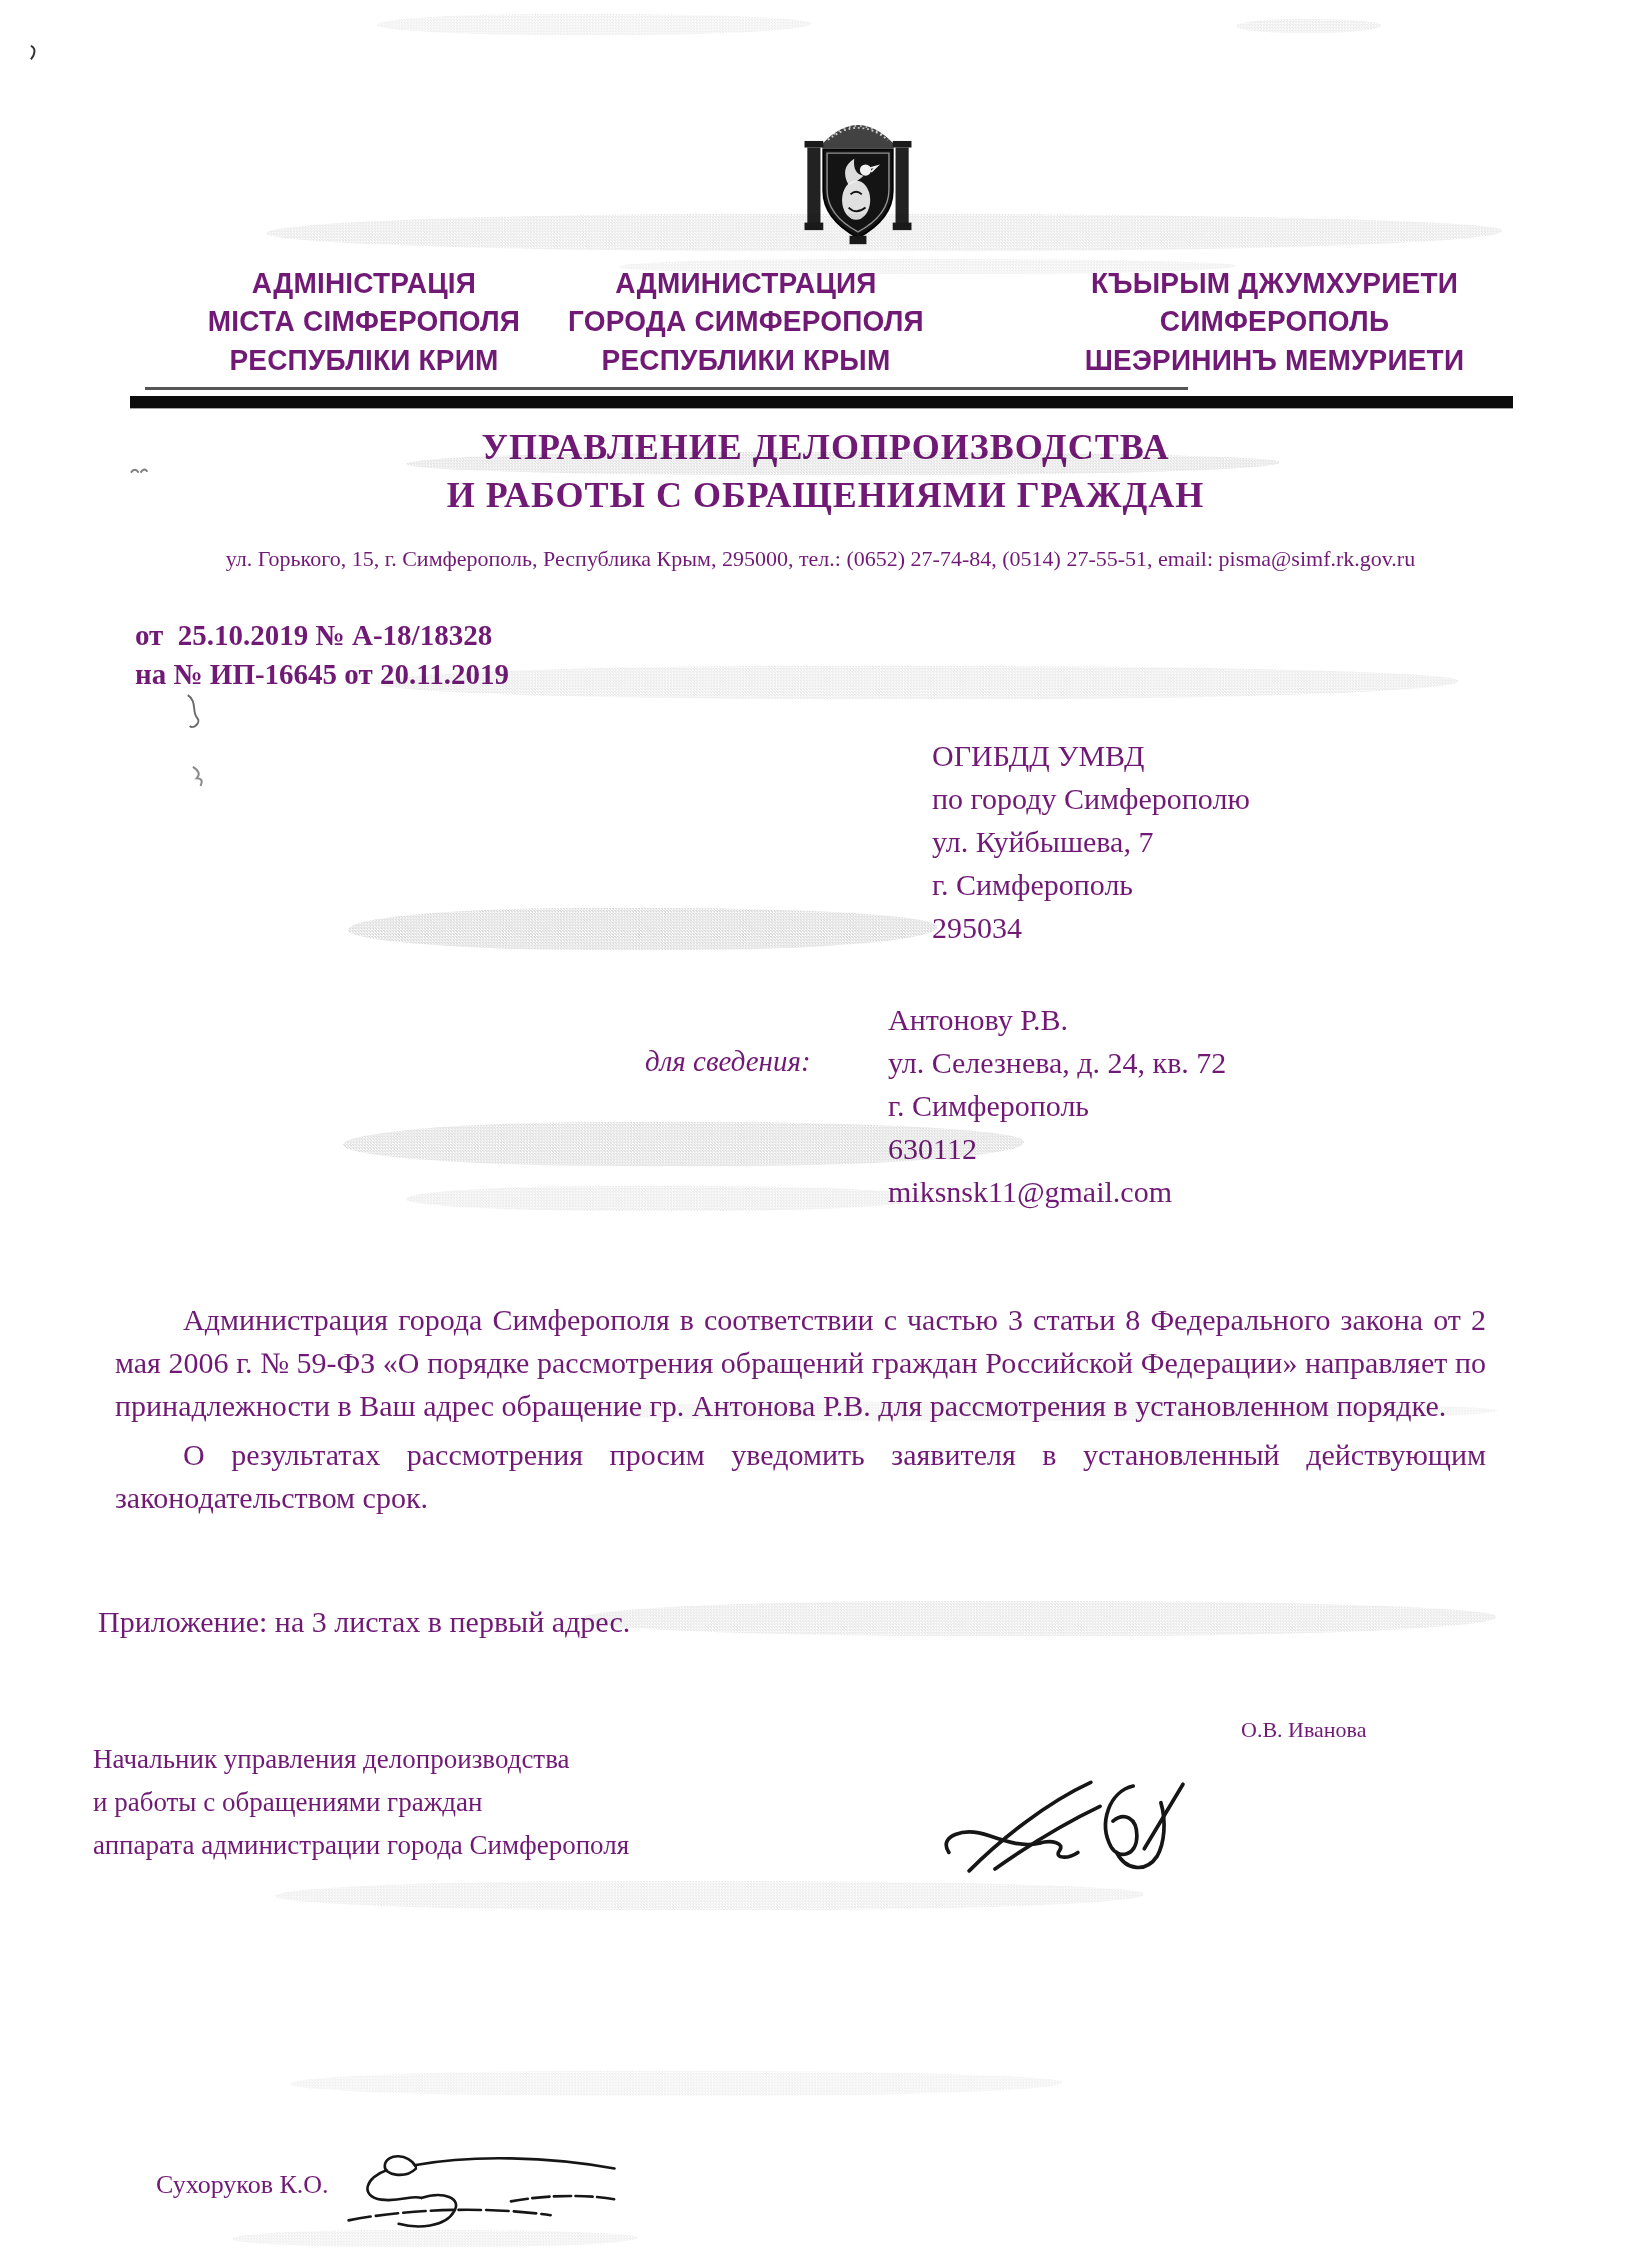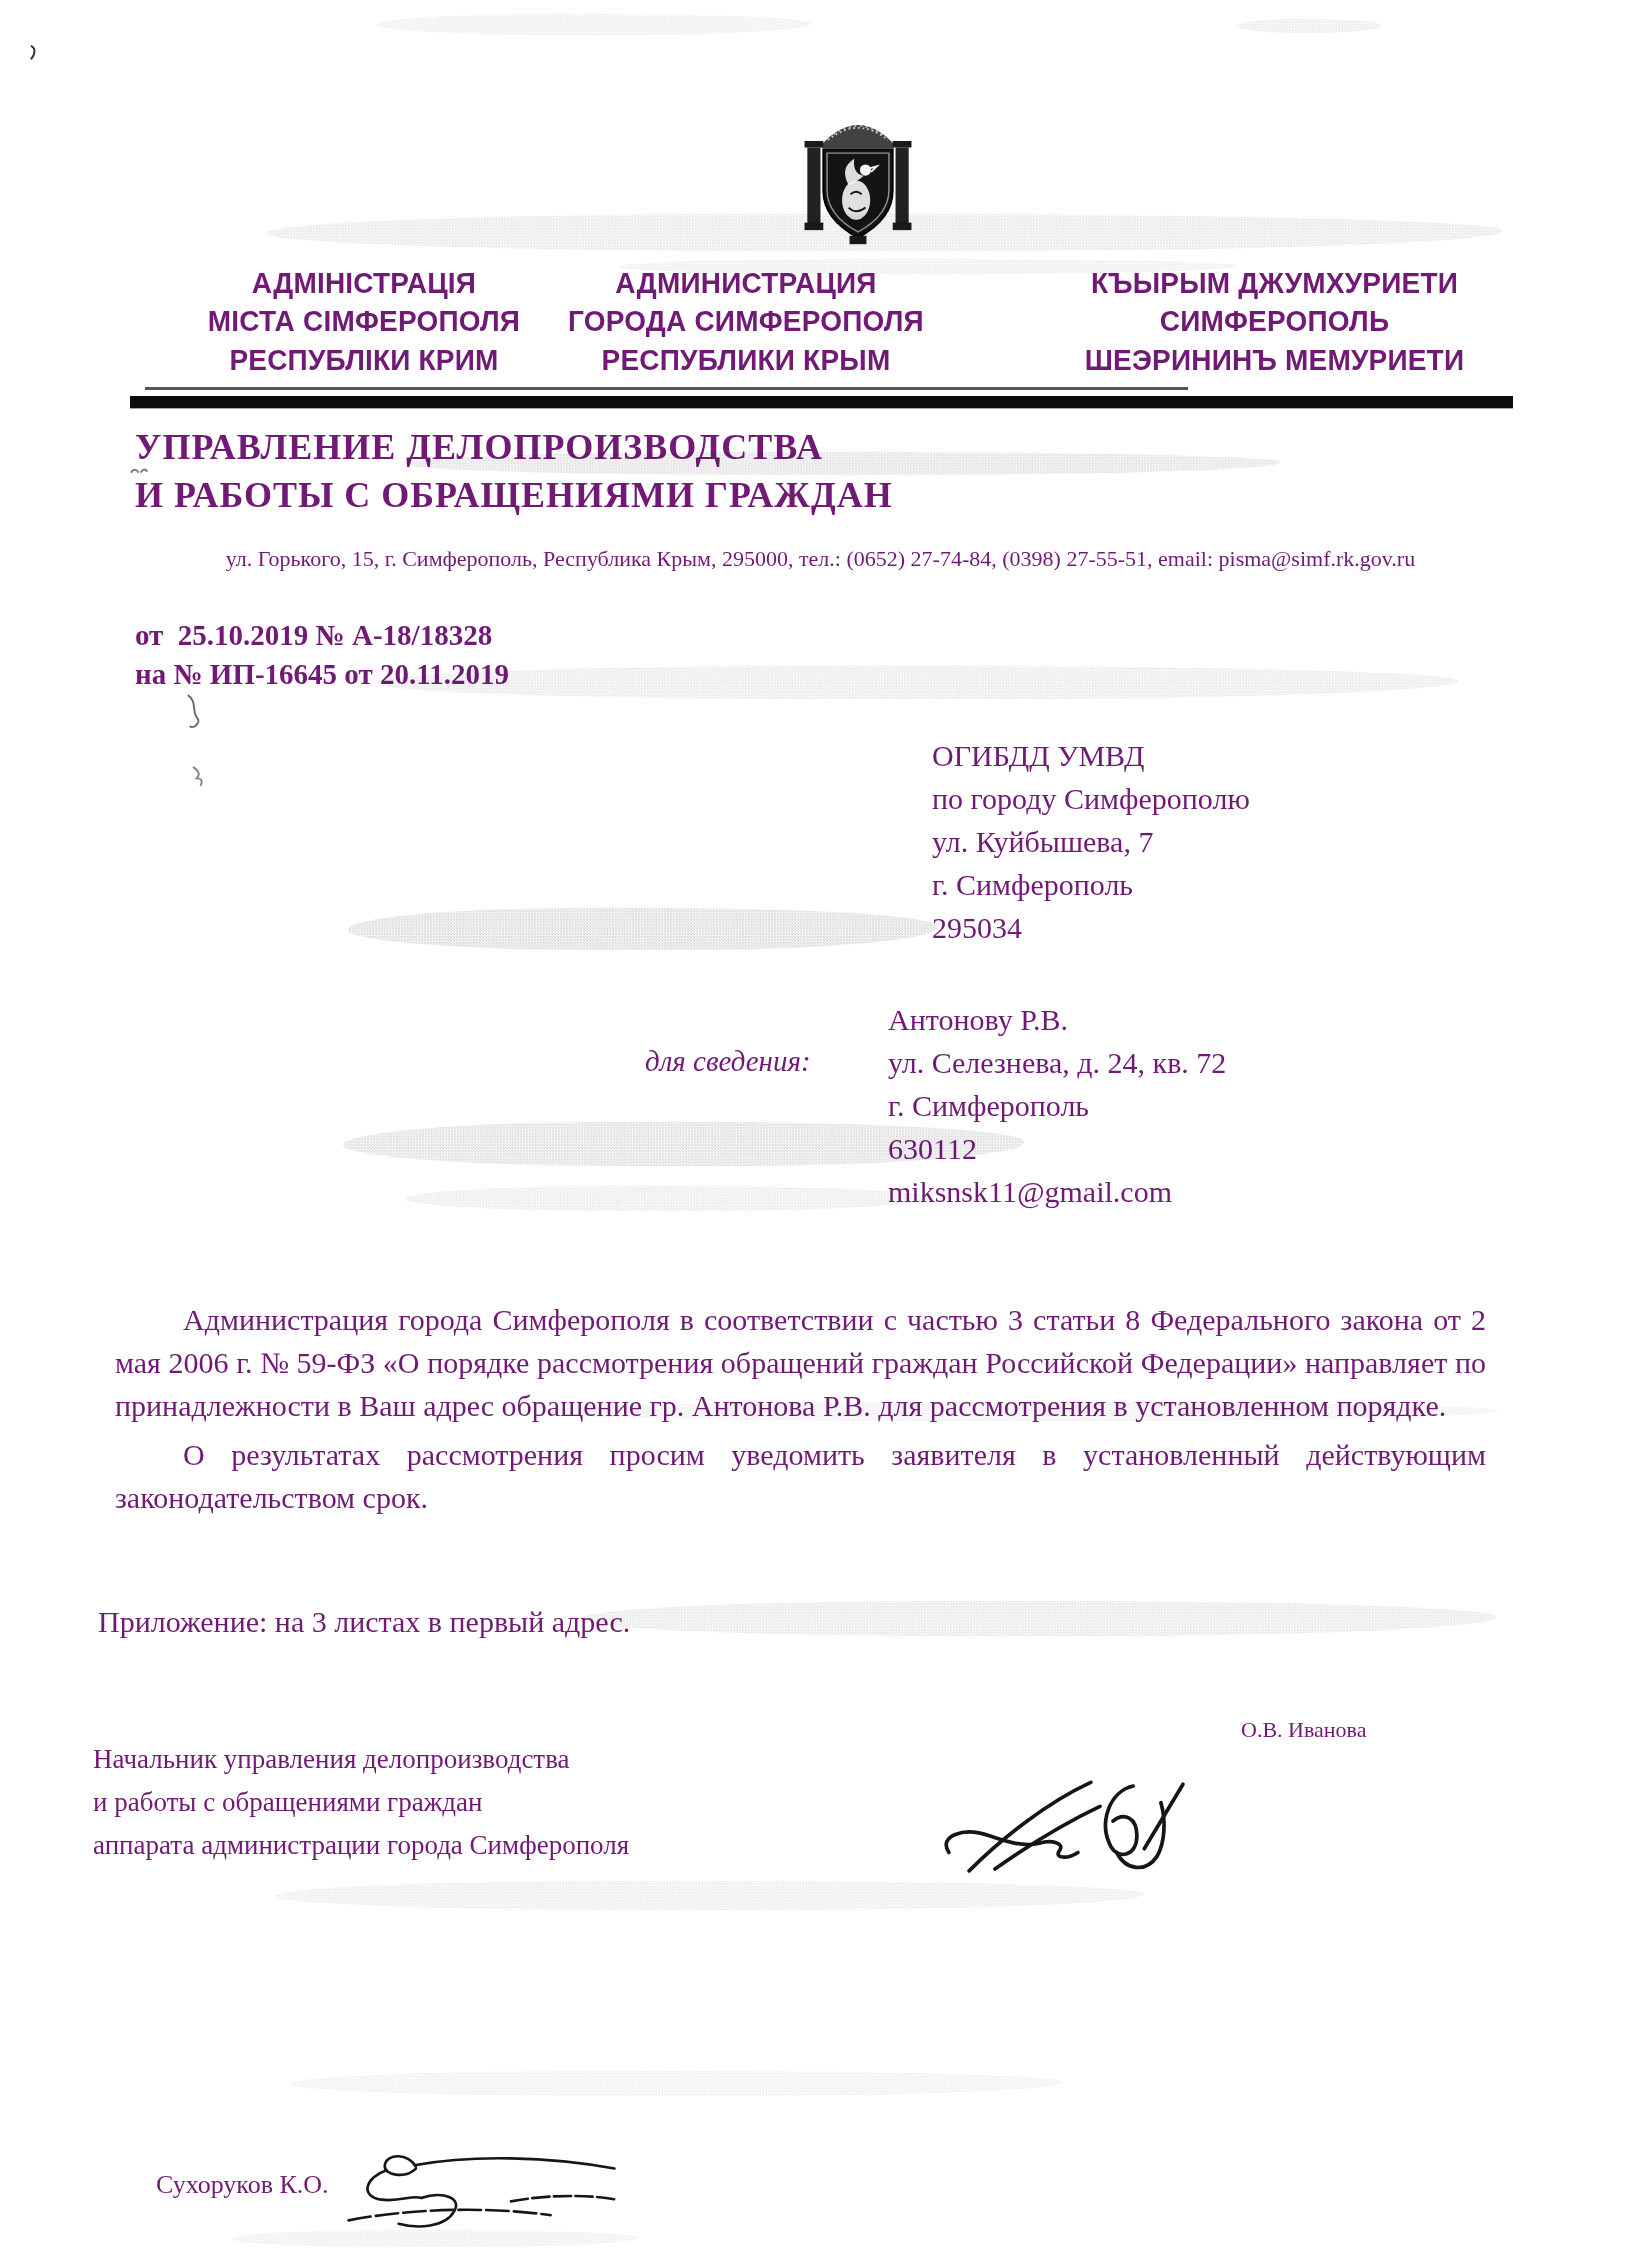--- a/index.html
+++ b/index.html
@@ -21,21 +21,21 @@
     text-align:center;letter-spacing:0.2px;
     transform:scaleY(1.04);
   }
   .hdr-left{left:166px;width:396px;}
   .hdr-center{left:541px;width:410px;}
   .hdr-right{left:1038px;width:473px;}
   .rule-thin{position:absolute;left:145px;top:387px;width:1043px;height:2.9px;background:#1c1c1c;opacity:.75;}
   .rule-thick{position:absolute;left:130px;top:396px;width:1383px;height:11.6px;background:#0c0c0c;box-shadow:0 1px 0 rgba(0,0,0,.35);}
   .dept-title{
     position:absolute;left:135px;top:423px;width:1381px;
-    text-align:left;font-weight:bold;font-size:36px;line-height:48px;
+    text-align:center;font-weight:bold;font-size:36px;line-height:48px;
     letter-spacing:1px;
   }
   .contact-line{
     position:absolute;left:106px;top:546px;width:1429px;
     text-align:center;font-size:22px;
   }
   
   .ref-block{position:absolute;left:135px;top:616px;font-weight:bold;font-size:29px;line-height:39px;}
   .ref-line{white-space:pre;display:block;}
   
@@ -122,21 +122,21 @@
   </div>
 
   <div class="rule-thin"></div>
   <div class="rule-thick"></div>
 
   <div class="dept-title">
     <div>УПРАВЛЕНИЕ ДЕЛОПРОИЗВОДСТВА</div>
     <div>И РАБОТЫ С ОБРАЩЕНИЯМИ ГРАЖДАН</div>
   </div>
 
-  <div class="contact-line">ул. Горького, 15, г. Симферополь, Республика Крым, 295000, тел.: (0652) 27-74-84, (0398) 27-55-51, email: pisma@simf.rk.gov.ru</div>
+  <div class="contact-line">ул. Горького, 15, г. Симферополь, Республика Крым, 295000, тел.: (0652) 27-74-84, (0514) 27-55-51, email: pisma@simf.rk.gov.ru</div>
 
   <div class="ref-block">
     <span class="ref-line">от  25.10.2019 № А-18/18328</span>
     <span class="ref-line">на № ИП-16645 от 20.11.2019</span>
   </div>
 
   <div class="addr addr-primary">
     <div>ОГИБДД УМВД</div>
     <div>по городу Симферополю</div>
     <div>ул. Куйбышева, 7</div>

